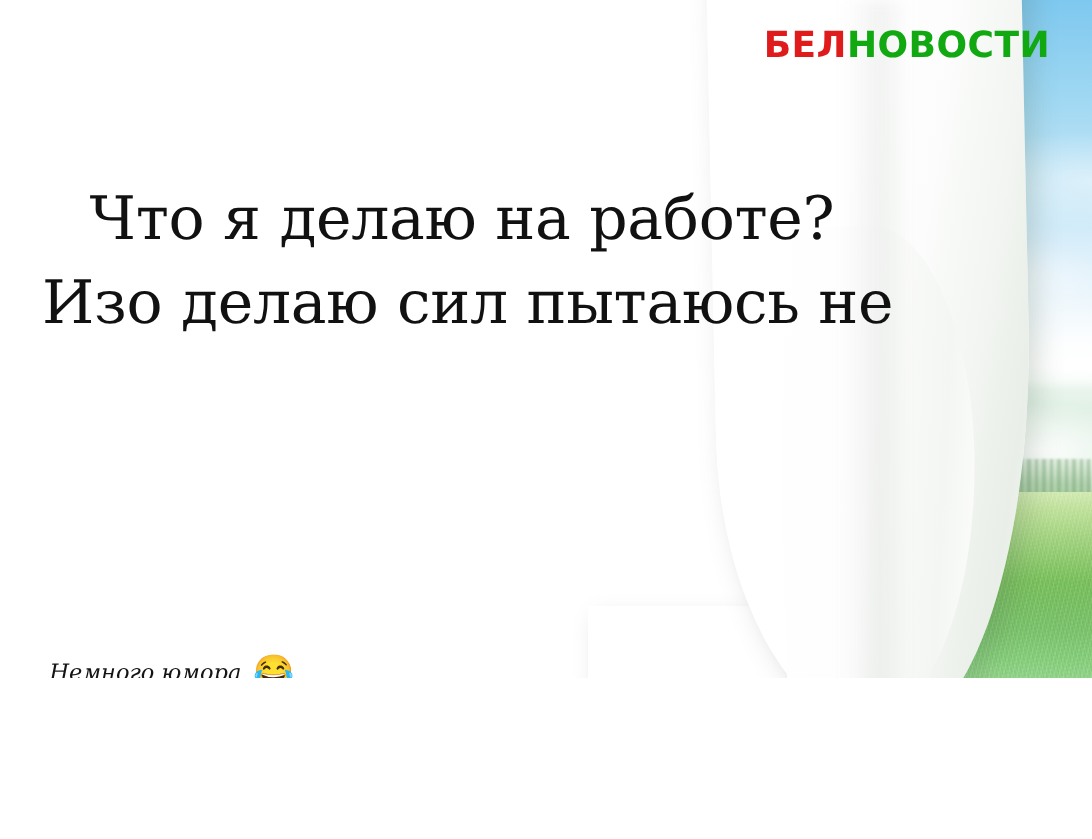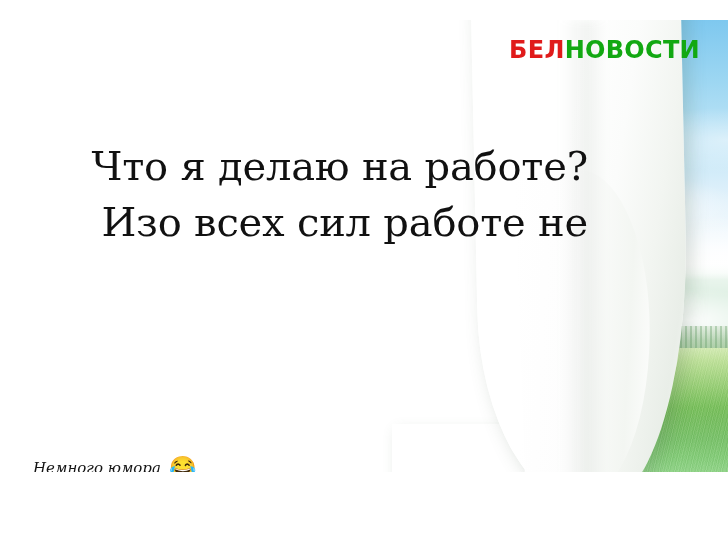--- a/index.html
+++ b/index.html
@@ -7,21 +7,20 @@
     padding: 0;
     background: #ffffff;
   }
   #stage {
     position: relative;
     width: 728px;
     height: 452px;
     overflow: hidden;
     font-family: "Liberation Serif", serif;
     background: #ffffff;
-    margin-top: 20px;
   }
 
   
   .scene {
     position: absolute;
     inset: 0;
     background:
       linear-gradient(to bottom,
         #7ec8ef 0%,
         #9ed7f2 14%,
@@ -174,21 +173,21 @@
   }
   .logo .bel  { color: #e01b1b; }
   .logo .novo { color: #12a812; }
 
   
   .joke {
     position: absolute;
     left: 28px;
     top: 118px;
     width: 560px;
-    text-align: right;
+    text-align: center;
     z-index: 7;
   }
   .joke-line {
     font-family: "DejaVu Serif", "Liberation Serif", serif;
     font-size: 40px;
     line-height: 1.40;
     color: #111111;
     font-weight: 400;
     white-space: nowrap;
     letter-spacing: -0.2px;
@@ -244,21 +243,21 @@
   <div class="paper"></div>
   <div class="paper-corner"></div>
   <div class="paper-curl"></div>
   <div class="paper-curl-inner"></div>
   <div class="paper-shadow-edge"></div>
 
   <div class="logo"><span class="bel">БЕЛ</span><span class="novo">НОВОСТИ</span></div>
 
   <div class="joke">
     <div class="joke-line l1">Что я делаю на работе?</div>
-    <div class="joke-line l2">Изо всех сил работе не</div>
+    <div class="joke-line l2">Изо делаю сил пытаюсь не</div>
   </div>
 
   <div class="caption">
     <span class="caption-text">Немного юмора</span>
     <span class="caption-emoji">😂</span>
   </div>
 
   <div class="ornament">
     <svg width="572" height="46" viewBox="0 0 572 46" preserveAspectRatio="none">
       <defs>

